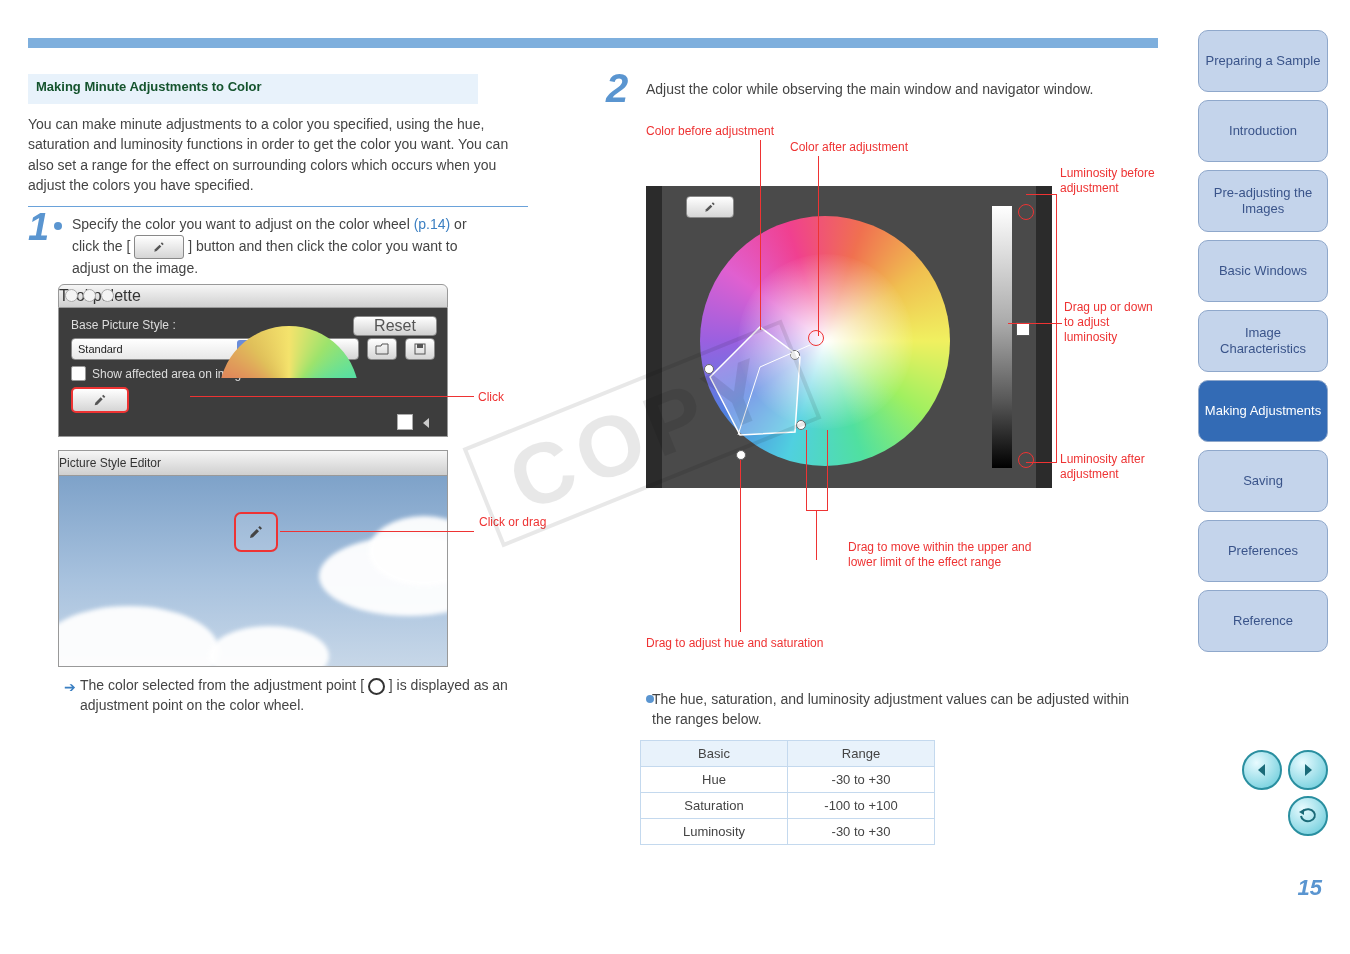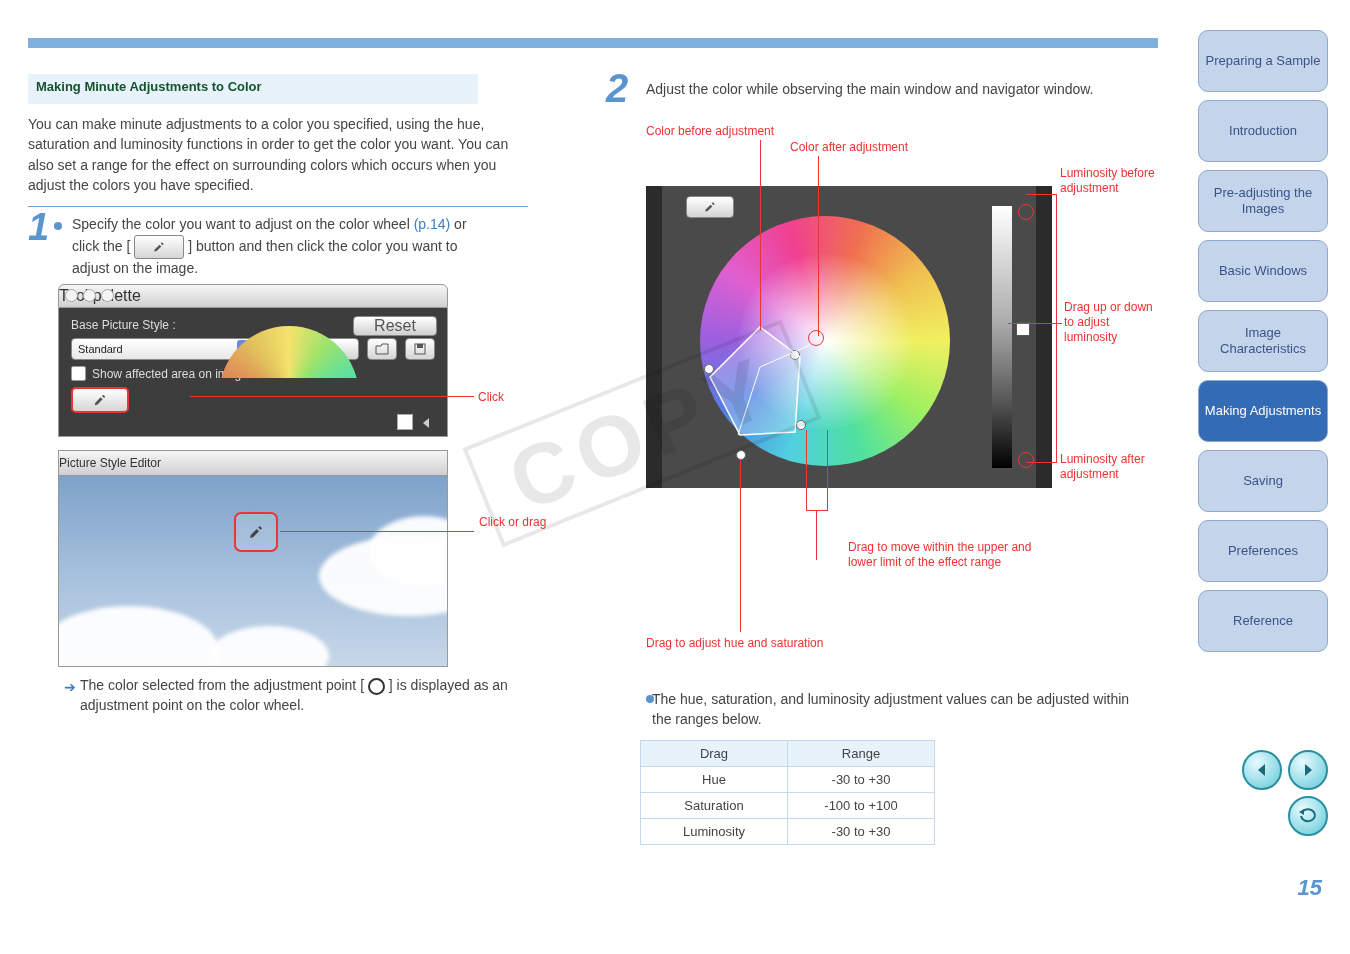--- a/index.html
+++ b/index.html
@@ -231,21 +231,21 @@
 <div class="redline" style="left:816px;top:510px;width:1px;height:50px"></div>
 <div class="anno" style="left:848px;top:540px;width:200px">Drag to move within the upper and lower limit of the effect range</div>
 
 <div class="result2-bul"></div>
 <div class="result2">The hue, saturation, and luminosity adjustment values can be adjusted within the ranges below.</div>
 
 <div class="tbl">
   <table>
     <tbody>
           <tr>
-            <th>Drag</th>
+            <th>Basic</th>
             <th>Range</th>
           </tr>
     <tr>
             <td>Hue</td>
             <td>-30 to +30</td>
           </tr>
     <tr>
             <td>Saturation</td>
             <td>-100 to +100</td>
           </tr>

